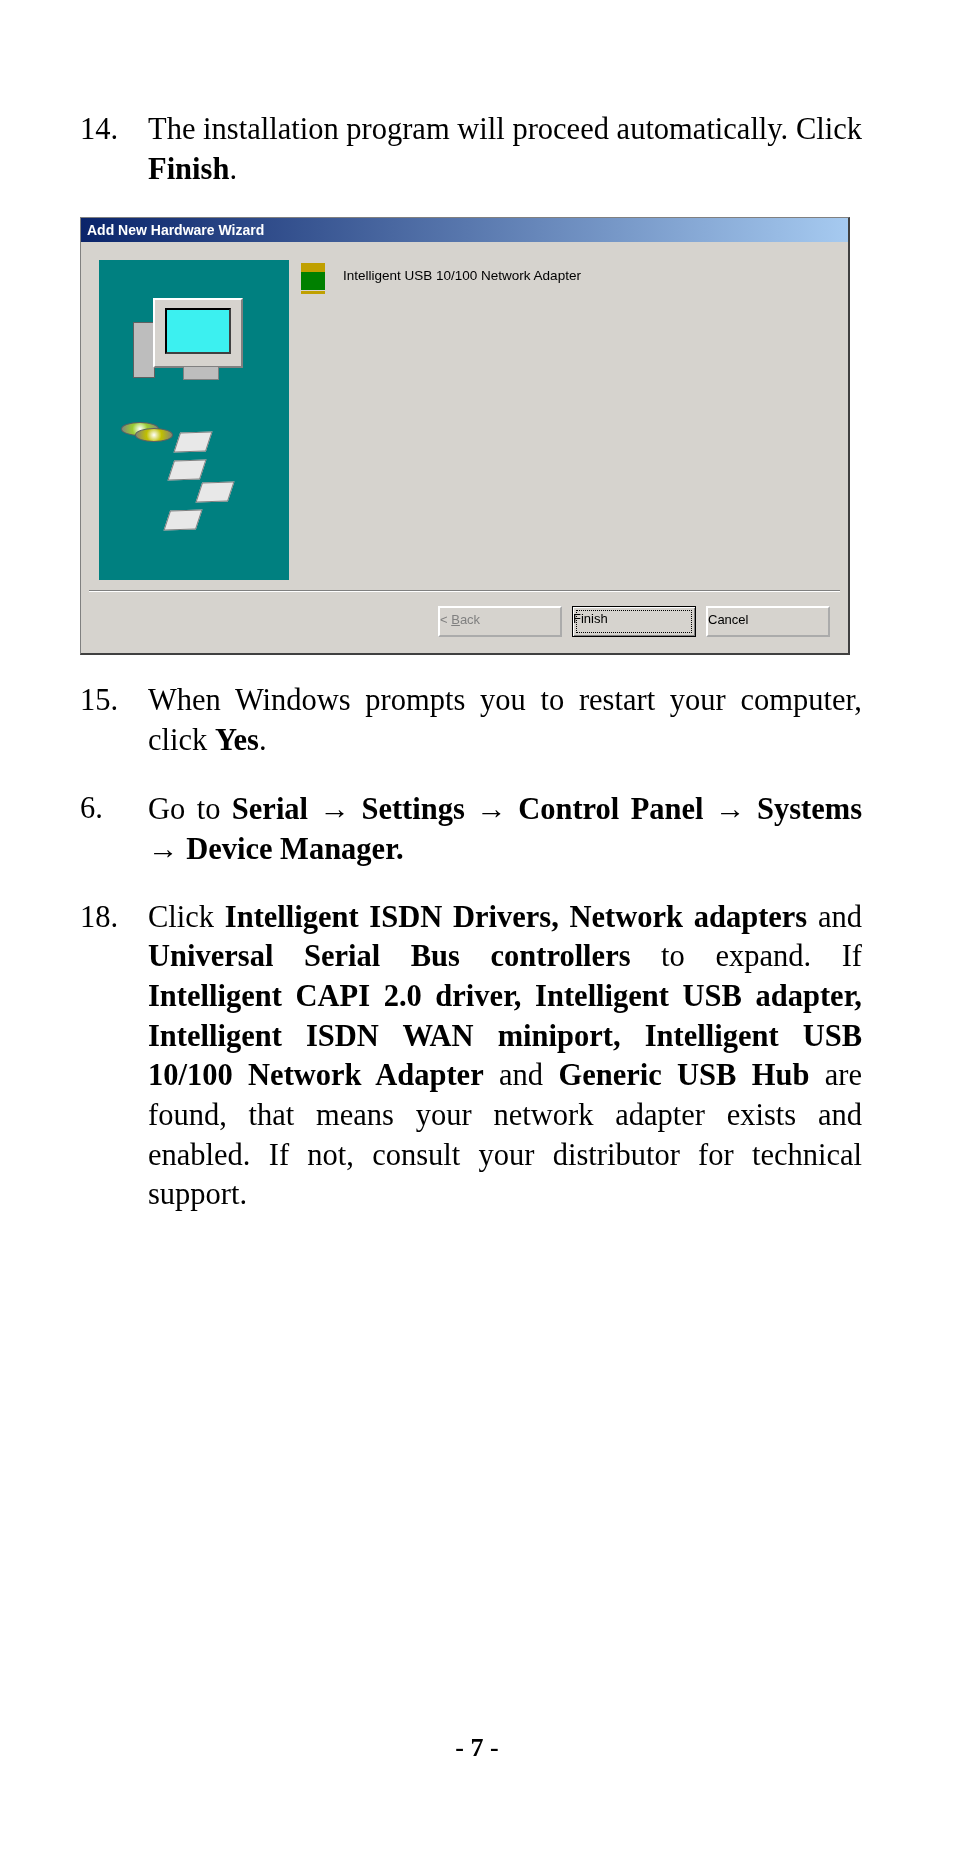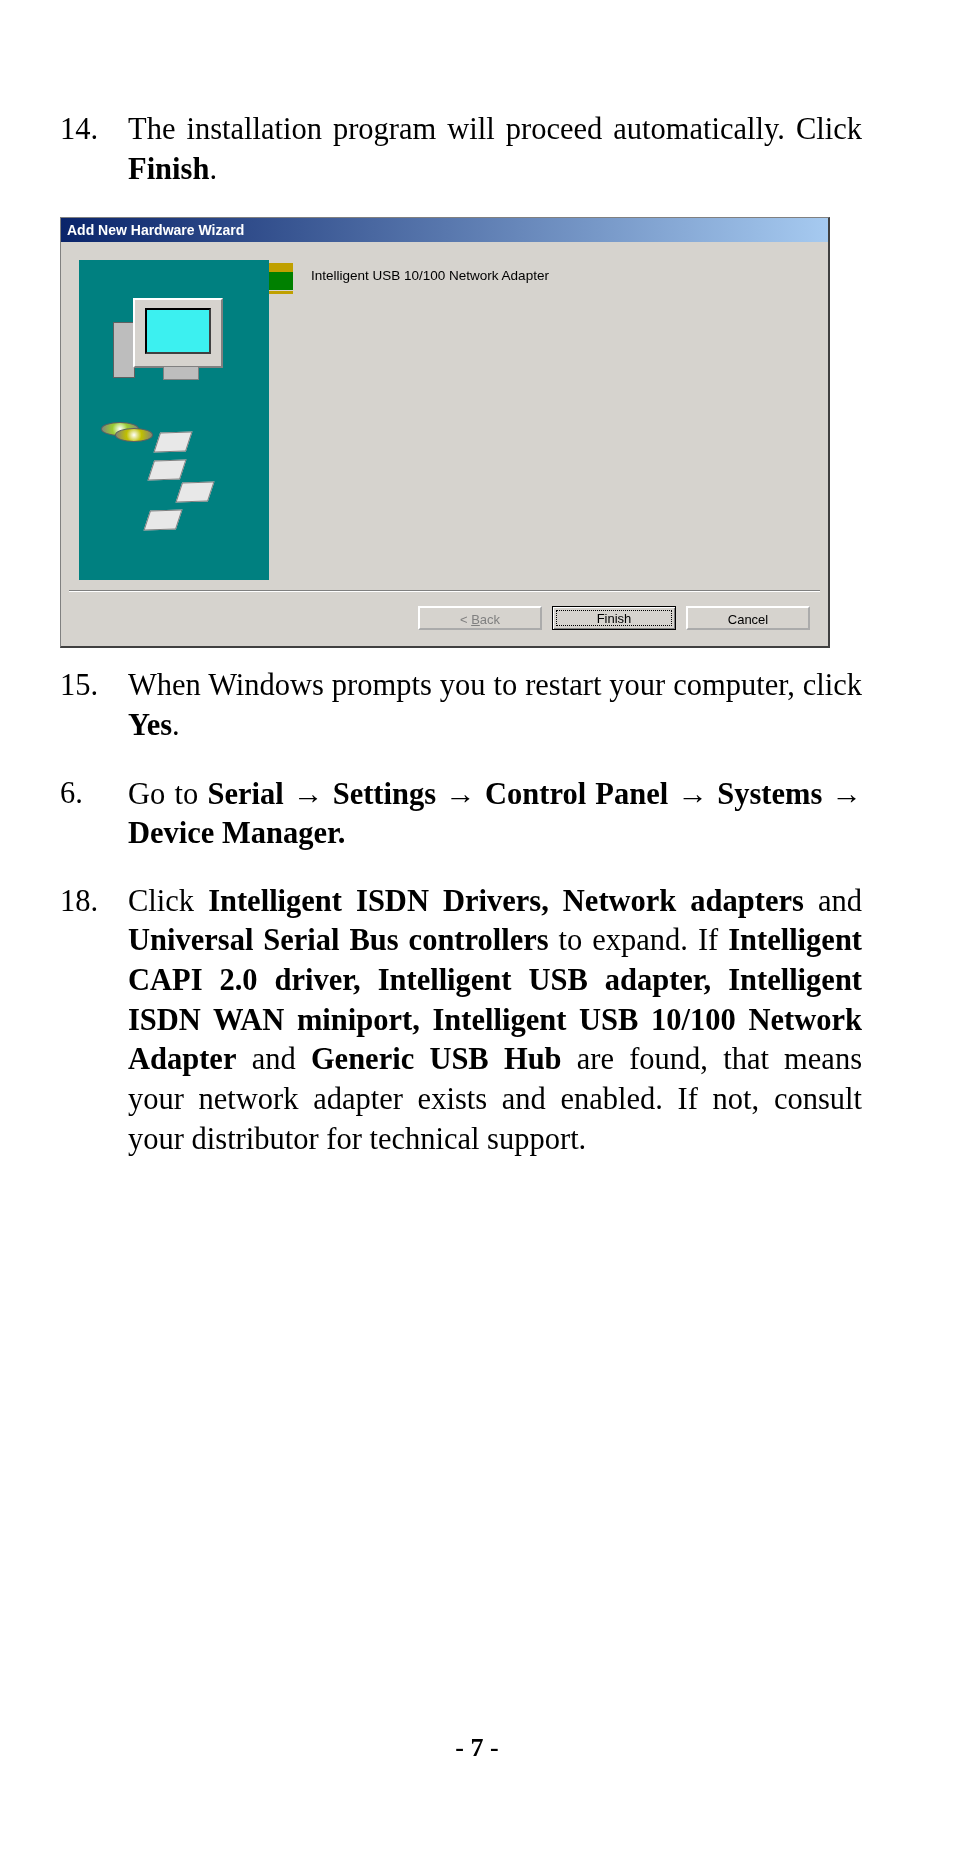--- a/index.html
+++ b/index.html
@@ -5,21 +5,21 @@
   * { box-sizing: border-box; margin: 0; padding: 0; }
   body {
     width: 954px;
     height: 1853px;
     background: #ffffff;
     font-family: "Times New Roman", Times, serif;
     color: #000;
     position: relative;
   }
   .page {
-    padding: 110px 92px 0 60px;
+    padding: 110px 92px 0 80px;
   }
   .instruction-list {
     list-style: none;
   }
   .instruction-item {
     display: flex;
     margin-bottom: 28px;
     font-size: 30.5px;
     line-height: 1.3;
   }
@@ -29,21 +29,21 @@
   }
   .instruction-text {
     flex: 1;
     text-align: justify;
   }
   .bold { font-weight: bold; }
   .arrow { font-family: Arial, sans-serif; }
 
   
   .wizard-wrap {
-    margin: 0 0 18px 0;
+    margin: 0 0 26px 0;
   }
   .wizard {
     width: 770px;
     border: 1px solid #808080;
     border-right: 2px solid #404040;
     border-bottom: 2px solid #404040;
     background: #d6d3ce;
     font-family: "MS Sans Serif", Tahoma, Arial, sans-serif;
     font-size: 13px;
     color: #000;
@@ -51,21 +51,21 @@
   .wizard-titlebar {
     background: linear-gradient(to right, #0a246a, #a6caf0);
     color: #fff;
     font-weight: bold;
     font-size: 14px;
     padding: 4px 6px;
   }
   .wizard-body {
     display: flex;
     padding: 18px 18px 10px 18px;
-    gap: 0;
+    gap: 12px;
   }
   .wizard-sidebar {
     width: 190px;
     height: 320px;
     background: #008080;
     position: relative;
     flex: 0 0 190px;
   }
   .monitor {
     position: absolute;
@@ -168,26 +168,25 @@
     border-bottom: 1px solid #fff;
   }
   .wizard-buttons {
     display: flex;
     justify-content: flex-end;
     gap: 10px;
     padding: 14px 18px 16px 18px;
   }
   .wbtn {
     width: 124px;
-    height: 24px;
+    height: 31px;
     font-family: "MS Sans Serif", Tahoma, Arial, sans-serif;
     font-size: 13px;
     background: #d6d3ce;
     border: 2px outset #fff;
-    text-align: center;
     line-height: 24px;
     position: relative;
   }
   .wbtn.disabled { color: #808080; }
   .wbtn.disabled .ul { text-decoration: underline; }
   .wbtn.default {
     border: 1px solid #000;
     box-shadow: inset 1px 1px 0 #fff, inset -1px -1px 0 #808080, inset 2px 2px 0 #d6d3ce, inset -2px -2px 0 #d6d3ce;
     outline: 1px dotted #000;
     outline-offset: -5px;

